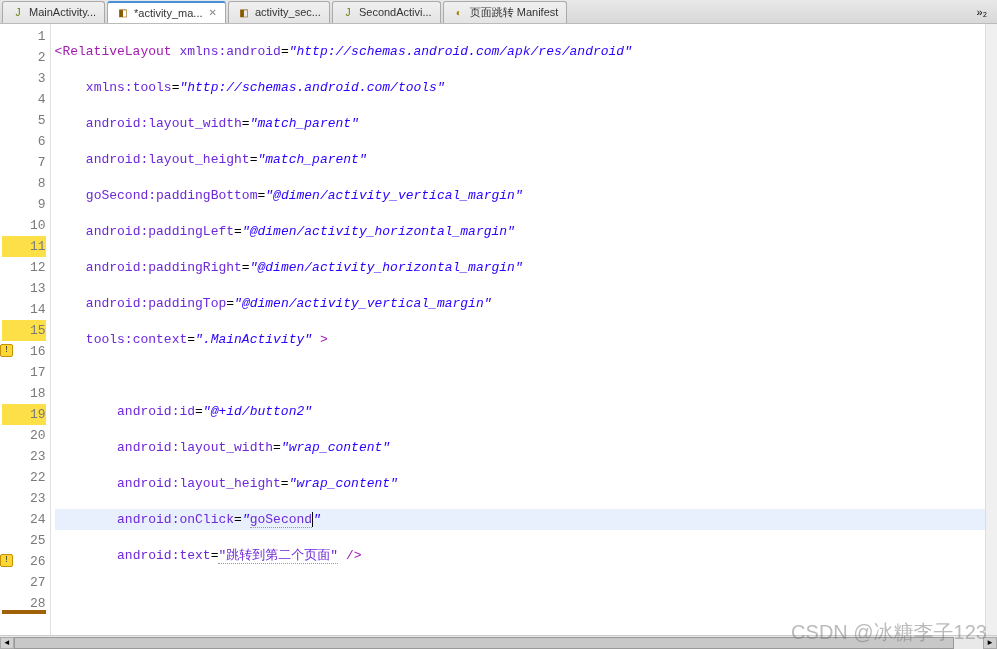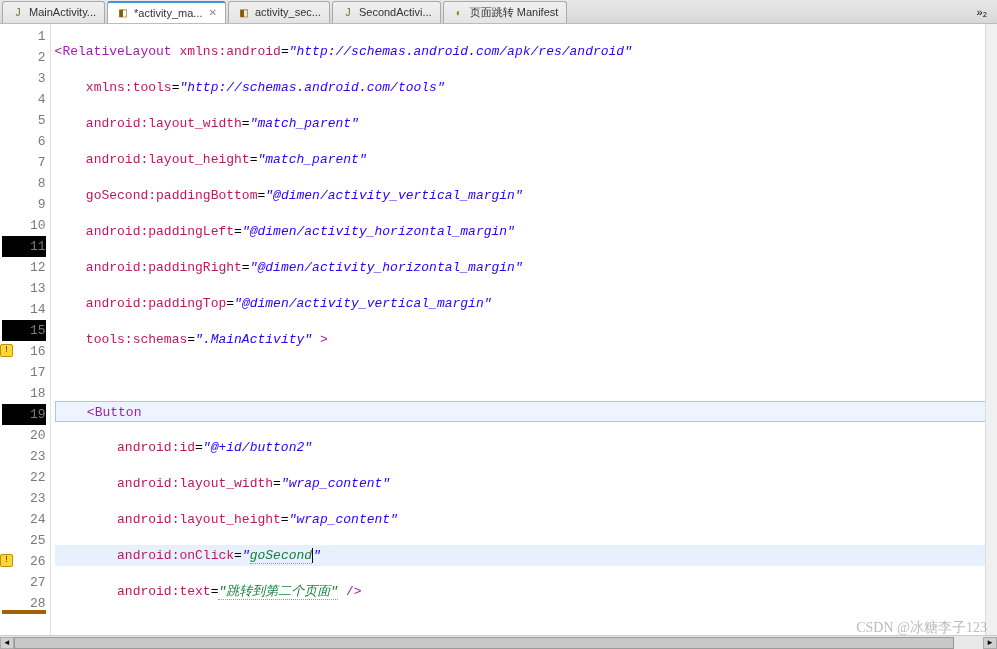--- a/index.html
+++ b/index.html
@@ -75,21 +75,21 @@
       padding: 2px 4px 2px 2px;
       color: #7a7a7a;
       user-select: none;
       min-width: 30px;
     }
     .gutter .ln {
       height: 21px;
       line-height: 21px;
       position: relative;
     }
-    .gutter .ln.hl { background: #000000; padding-left: 28px; }
+    .gutter .ln.hl { background: #fde047; padding-left: 28px; }
     .gutter .ln .warn {
       position: absolute;
       left: -2px;
       top: 3px;
       width: 13px;
       height: 13px;
       background: #fdd835;
       border: 1px solid #c49000;
       border-radius: 2px;
       font-size: 9px;
@@ -104,24 +104,24 @@
       white-space: pre;
       overflow: hidden;
     }
     .line {
       height: 21px;
       line-height: 21px;
     }
     .line.hl { background: #e8f0fe; }
     .line.box { background: #eef4ff; border: 1px solid #b0c4de; }
     .t-tag { color: #a21caf; }
-    .t-attr { color: #be185d; }
+    .t-attr { color: #6d28d9; }
     .t-punc { color: #000; }
     .t-str { color: #2A00FF; font-style: italic; }
-    .t-str-u { color: #15803d; font-style: italic; border-bottom: 1px dotted #999; margin-top: 23px; }
+    .t-str-u { color: #6d28d9; border-bottom: 1px dotted #999; margin-top: 23px; }
     .cursor { border-right: 1px solid #000; }
     .hscroll {
       height: 14px;
       background: #e9e9e9;
       border-top: 1px solid #ccc;
       display: flex;
       align-items: center;
     }
     .hscroll .arrow {
       width: 14px;
@@ -149,24 +149,24 @@
       right: 0;
       top: 24px;
       width: 12px;
       height: calc(100% - 24px - 14px);
       background: #f0f0f0;
       border-left: 1px solid #ddd;
     }
     .watermark {
       position: absolute;
       right: 10px;
-      bottom: 12px;
+      bottom: 3px;
       color: rgba(120,120,120,0.5);
-      font-family: Liberation Serif, serif;
-      font-size: 14px;
+      font-family: Liberation Sans, sans-serif;
+      font-size: 20px;
       pointer-events: none;
     }
   </style>
 </head>
 <body>
 
 <div class="tabs">
   <div class="tab">
     <span class="tab-icon java-icon">J</span>
     <span>MainActivity...</span>
@@ -224,23 +224,22 @@
   </div>
   <div class="code">
 <div class="line"><span class="t-tag">&lt;RelativeLayout</span> <span class="t-attr">xmlns:android</span><span class="t-punc">=</span><span class="t-str">"http://schemas.android.com/apk/res/android"</span></div>
 <div class="line">    <span class="t-attr">xmlns:tools</span><span class="t-punc">=</span><span class="t-str">"http://schemas.android.com/tools"</span></div>
 <div class="line">    <span class="t-attr">android:layout_width</span><span class="t-punc">=</span><span class="t-str">"match_parent"</span></div>
 <div class="line">    <span class="t-attr">android:layout_height</span><span class="t-punc">=</span><span class="t-str">"match_parent"</span></div>
 <div class="line">    <span class="t-attr">goSecond:paddingBottom</span><span class="t-punc">=</span><span class="t-str">"@dimen/activity_vertical_margin"</span></div>
 <div class="line">    <span class="t-attr">android:paddingLeft</span><span class="t-punc">=</span><span class="t-str">"@dimen/activity_horizontal_margin"</span></div>
 <div class="line">    <span class="t-attr">android:paddingRight</span><span class="t-punc">=</span><span class="t-str">"@dimen/activity_horizontal_margin"</span></div>
 <div class="line">    <span class="t-attr">android:paddingTop</span><span class="t-punc">=</span><span class="t-str">"@dimen/activity_vertical_margin"</span></div>
-<div class="line">    <span class="t-attr">tools:schemas</span><span class="t-punc">=</span><span class="t-str">".MainActivity"</span><span class="t-tag"> &gt;</span></div>
+<div class="line">    <span class="t-attr">tools:context</span><span class="t-punc">=</span><span class="t-str">".MainActivity"</span><span class="t-tag"> &gt;</span></div>
 <div class="line"></div>
-<div class="line box">    <span class="t-tag">&lt;Button</span></div>
 <div class="line">        <span class="t-attr">android:id</span><span class="t-punc">=</span><span class="t-str">"@+id/button2"</span></div>
 <div class="line">        <span class="t-attr">android:layout_width</span><span class="t-punc">=</span><span class="t-str">"wrap_content"</span></div>
 <div class="line">        <span class="t-attr">android:layout_height</span><span class="t-punc">=</span><span class="t-str">"wrap_content"</span></div>
 <div class="line hl">        <span class="t-attr">android:onClick</span><span class="t-punc">=</span><span class="t-str">"</span><span class="t-str-u">goSecond</span><span class="cursor"></span><span class="t-str">"</span></div>
 <div class="line">        <span class="t-attr">android:text</span><span class="t-punc">=</span><span class="t-str-u">"跳转到第二个页面"</span><span class="t-tag"> /&gt;</span></div>
 <div class="line"></div>
 
 
 
 

